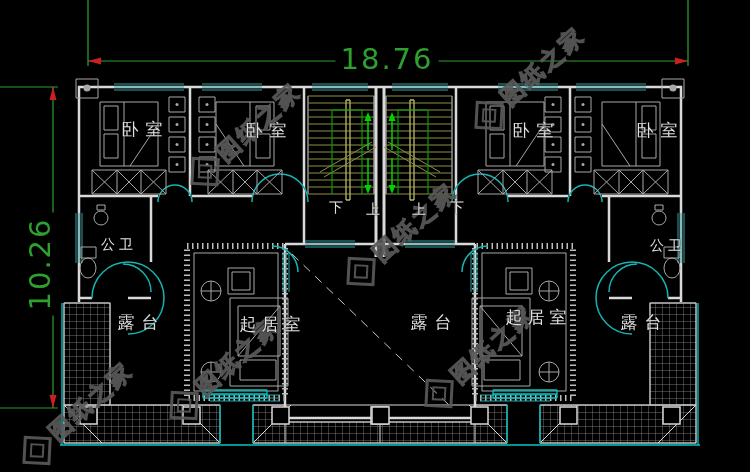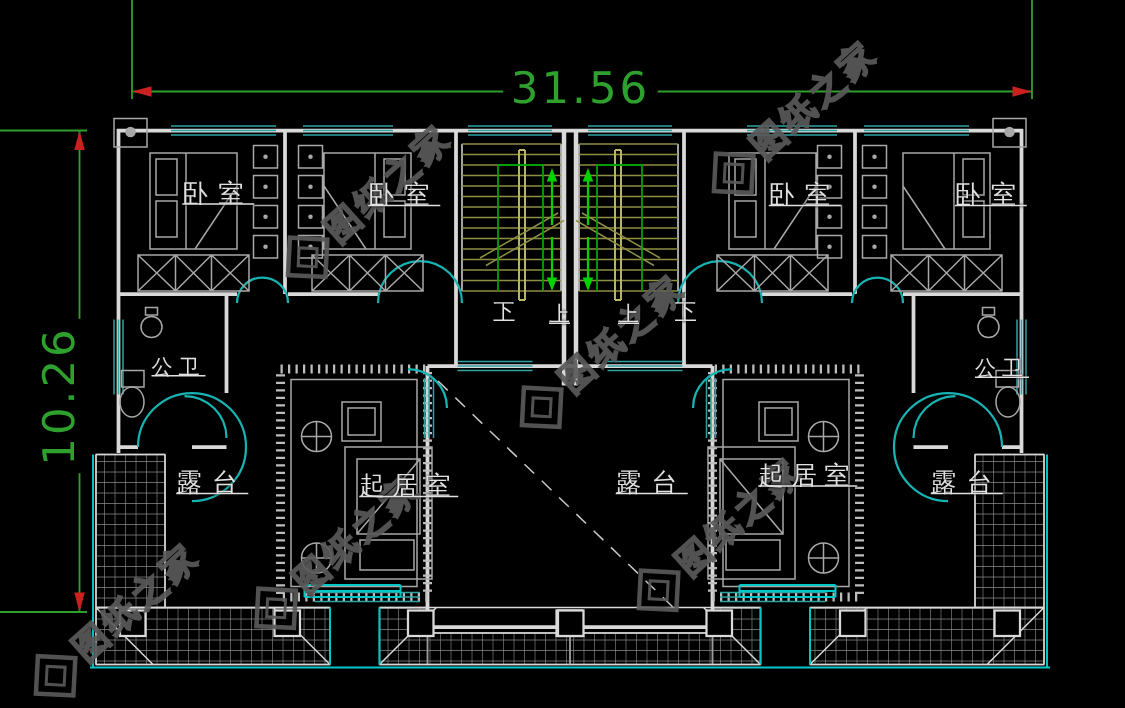--- a/index.html
+++ b/index.html
@@ -19,21 +19,21 @@
   .f{stroke:var(--furniture-gray);fill:none;stroke-width:1;}
   .fc{fill:var(--furniture-gray);stroke:none;}
   .g{stroke:var(--dimension-green);fill:none;stroke-width:1.2;}
   .r{fill:var(--arrow-red);stroke:none;}
   .wd{fill:none;stroke:#bdbdbd;stroke-width:6;stroke-dasharray:1.5 3.5;}
   .hatch{fill:url(#hatchgrid);stroke:#9a9a9a;stroke-width:1;}
   .col{fill:#000;stroke:var(--wall-white);stroke-width:1.5;}
   .dash{stroke:#c8c8c8;fill:none;stroke-width:1;stroke-dasharray:9 7;}
 
   .room-label{position:absolute;z-index:3;transform:translate(-50%,-50%);
-    color:var(--label-white);white-space:nowrap;text-shadow:0 0 2px #000;text-decoration:underline;}
+    color:var(--label-white);white-space:nowrap;text-shadow:0 0 2px #000;}
   .dim-label{position:absolute;z-index:3;transform:translate(-50%,-50%);
     color:var(--dimension-green);font-size:29px;letter-spacing:2px;
     background:var(--background,#000);padding:0 5px;line-height:1;}
   #dim-height{transform:translate(-50%,-50%) rotate(-90deg);}
   .wm{position:absolute;z-index:2;display:flex;align-items:center;gap:7px;
     transform:translate(-50%,-50%) rotate(-42deg);opacity:.92;pointer-events:none;}
   .wm .stamp{width:22px;height:22px;border:3px solid var(--watermark-gray);
     transform:rotate(45deg);display:flex;align-items:center;justify-content:center;flex:0 0 auto;}
   .wm .stamp::after{content:"";width:10px;height:10px;border:2px solid var(--watermark-gray);}
   .wm .txt{font-size:23px;font-weight:bold;letter-spacing:3px;white-space:nowrap;
@@ -143,21 +143,21 @@
     <g>
       <path class="g" d="M88,0 V66 M688,0 V66 M88,61 H343 M432,61 H688
         M0,87 H58 M0,408 H58 M53,87 V233 M53,297 V408"></path>
       <polygon class="r" points="88,61 101,57.5 101,64.5"></polygon>
       <polygon class="r" points="688,61 675,57.5 675,64.5"></polygon>
       <polygon class="r" points="53,87 49.5,100 56.5,100"></polygon>
       <polygon class="r" points="53,408 49.5,395 56.5,395"></polygon>
     </g>
   </svg>
 
-  <div class="dim-label" id="dim-width" style="left:387px;top:59px">31.56</div>
+  <div class="dim-label" id="dim-width" style="left:387px;top:59px">18.76</div>
   <div class="dim-label" id="dim-height" style="left:40px;top:264px">10.26</div>
 
   <div class="wm" style="left:246px;top:134px">
     <span class="stamp"></span>
     <span class="txt">图纸之家</span>
   </div>
   <div class="wm" style="left:530px;top:78px">
     <span class="stamp"></span>
     <span class="txt">图纸之家</span>
   </div>

